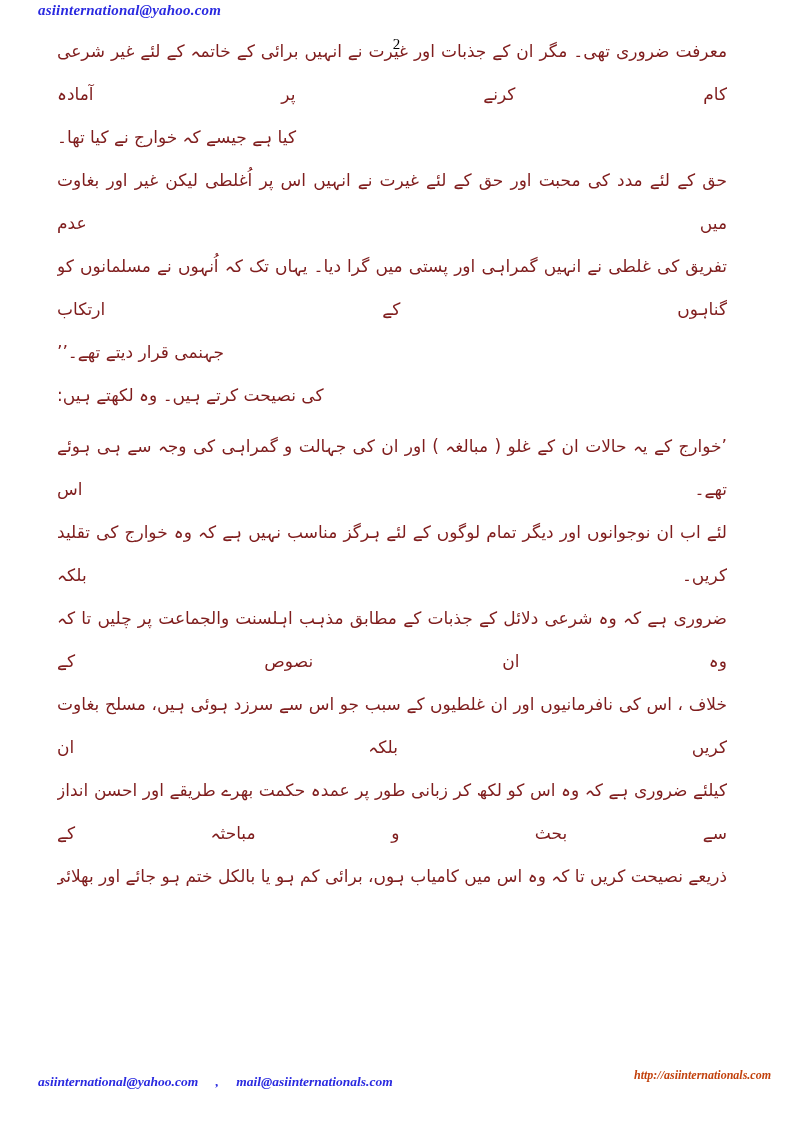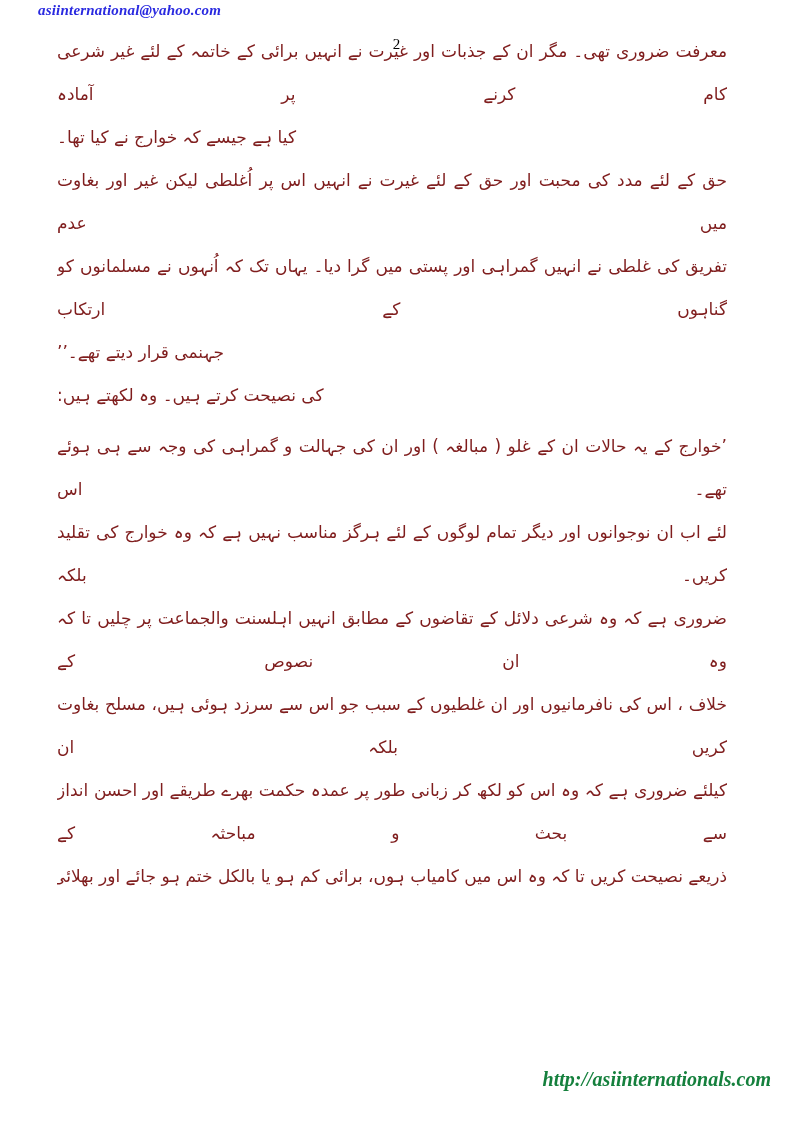--- a/index.html
+++ b/index.html
@@ -59,21 +59,21 @@
     position:absolute;left:38px;top:6px;
     font-family:"Liberation Serif", serif;
     font-style:italic;font-weight:bold;
     font-size:13.5px;color:#2a2ae0;
   }
   .footer-emails .sep{padding:0 14px;}
   .footer-url{
     position:absolute;right:22px;top:0;
     font-family:"Liberation Serif", serif;
     font-style:italic;font-weight:bold;
-    font-size:20px;color:#15803d;margin-left:32px;
+    font-size:12px;color:#c2410c;margin-left:32px;
   }
 </style>
 </head>
 <body>
 
 <div class="page">
 
   <div class="header-email">asiinternational@yahoo.com</div>
   <div class="page-number">2</div>
 
@@ -90,25 +90,30 @@
       <div class="line last-right">جہنمی قرار دیتے تھے۔’’</div>
     </div>
 
     <div class="para">
       <div class="line last-right">کی نصیحت کرتے ہیں۔ وہ لکھتے ہیں:</div>
     </div>
 
     <div class="para para-gap">
       <div class="line justify">’خوارج کے یہ حالات ان کے غلو ( مبالغہ ) اور ان کی جہالت و گمراہی کی وجہ سے ہی ہوئے تھے۔ اس</div>
       <div class="line justify">لئے اب ان نوجوانوں اور دیگر تمام لوگوں کے لئے ہرگز مناسب نہیں ہے کہ وہ خوارج کی تقلید کریں۔ بلکہ</div>
-      <div class="line justify">ضروری ہے کہ وہ شرعی دلائل کے تقاضوں کے مطابق انہیں اہلسنت والجماعت پر چلیں تا کہ وہ ان نصوص کے</div>
+      <div class="line justify">ضروری ہے کہ وہ شرعی دلائل کے جذبات کے مطابق مذہب اہلسنت والجماعت پر چلیں تا کہ وہ ان نصوص کے</div>
       <div class="line justify">خلاف ، اس کی نافرمانیوں اور ان غلطیوں کے سبب جو اس سے سرزد ہوئی ہیں،  مسلح بغاوت کریں بلکہ ان</div>
       <div class="line justify">کیلئے ضروری ہے کہ وہ اس کو لکھ کر زبانی طور پر عمدہ حکمت بھرے طریقے اور احسن انداز سے بحث و مباحثہ کے</div>
       <div class="line last-right">ذریعے نصیحت کریں تا کہ وہ اس میں کامیاب ہوں، برائی کم ہو یا بالکل ختم ہو جائے اور بھلائی زیادہ ہو جائے۔‘</div>
     </div>
 
   </div>
 
   <div class="footer">
+    <div class="footer-emails">
+      <span>asiinternational@yahoo.com</span>
+      <span class="sep">,</span>
+      <span>mail@asiinternationals.com</span>
+    </div>
     <div class="footer-url">http://asiinternationals.com</div>
   </div>
 
 </div>
 
 </body></html>

